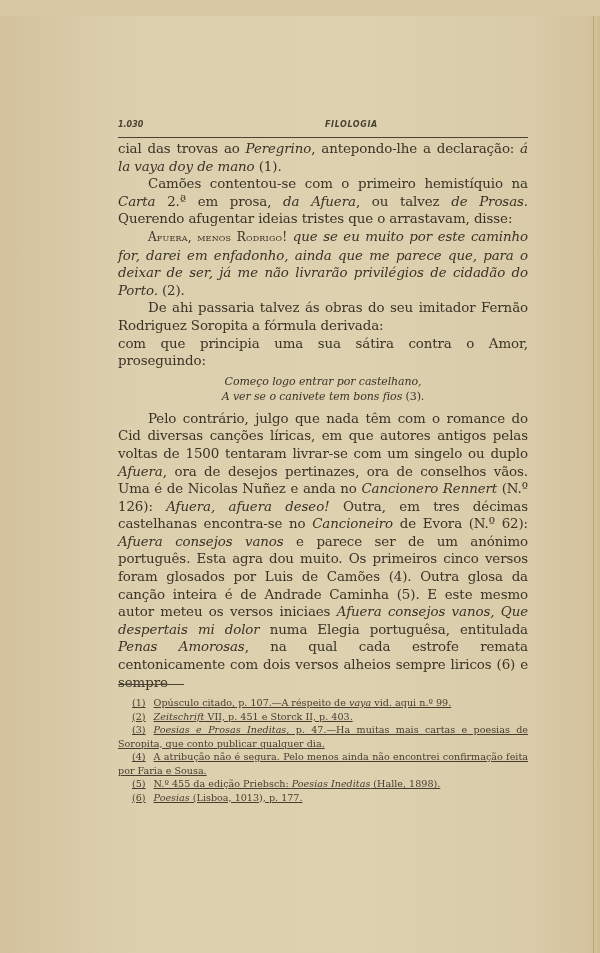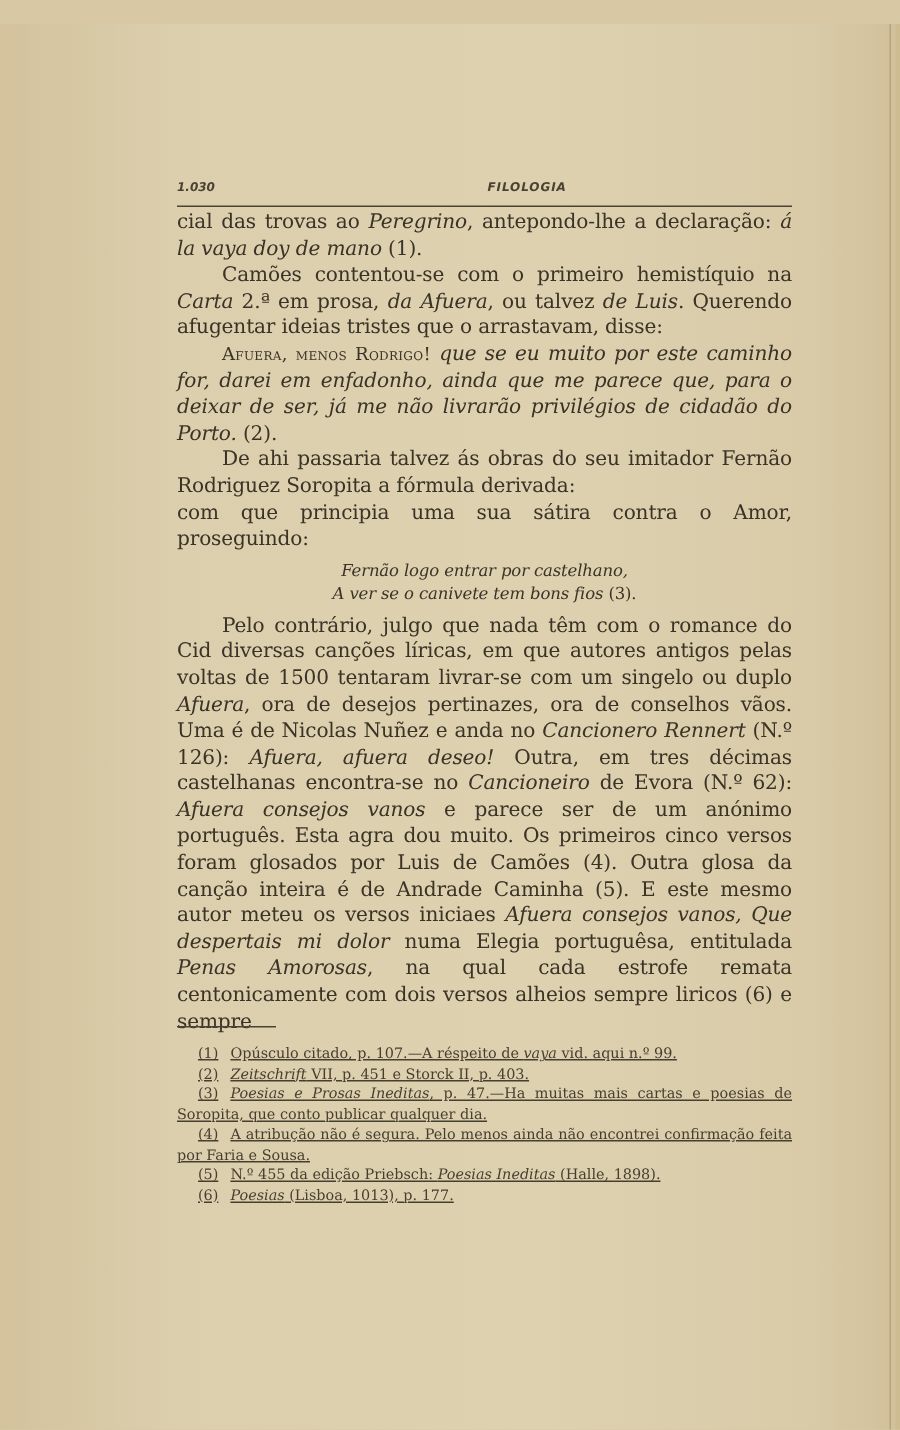--- a/index.html
+++ b/index.html
@@ -152,31 +152,31 @@
 
   <div class="header">
     <span class="folio">1.030</span>
     <span class="running">FILOLOGIA</span>
   </div>
   <div class="header-rule"></div>
 
   <div class="body-text">
     <p><span>cial das trovas ao </span><i>Peregrino</i><span>, antepondo-lhe a declaração: </span><i>á la vaya doy de mano</i><span> (1).</span></p>
 
-    <p class="indent"><span>Camões contentou-se com o primeiro hemistíquio na </span><i>Carta</i><span> 2.ª em prosa, </span><i>da Afuera</i><span>, ou talvez </span><i>de Luis</i><span>. Querendo afugentar ideias tristes que o arrastavam, disse:</span></p>
+    <p class="indent"><span>Camões contentou-se com o primeiro hemistíquio na </span><i>Carta</i><span> 2.ª em prosa, </span><i>da Afuera</i><span>, ou talvez </span><i>de Prosas</i><span>. Querendo afugentar ideias tristes que o arrastavam, disse:</span></p>
 
     <p class="quote-prose"><span class="sc">Afuera, menos Rodrigo!</span><i> que se eu muito por este caminho for, darei em enfadonho, ainda que me parece que, para o deixar de ser, já me não livrarão privilégios de cidadão do Porto.</i><span> (2).</span></p>
 
     <p class="indent"><span>De ahi passaria talvez ás obras do seu imitador Fernão Rodriguez Soropita a fórmula derivada:</span></p>
 
 
     <p><span>com que principia uma sua sátira contra o Amor, proseguindo:</span></p>
 
     <p class="verse-block">
-      <span>Fernão logo entrar por castelhano,</span>
+      <span>Começo logo entrar por castelhano,</span>
       <span><span style="display:inline">A ver se o canivete tem bons fios</span><span class="upright" style="display:inline"> (3).</span></span>
     </p>
 
     <p class="indent"><span>Pelo contrário, julgo que nada têm com o romance do Cid diversas canções líricas, em que autores antigos pelas voltas de 1500 tentaram livrar-se com um singelo ou duplo </span><i>Afuera</i><span>, ora de desejos pertinazes, ora de conselhos vãos. Uma é de Nicolas Nuñez e anda no </span><i>Cancionero Rennert</i><span> (N.º 126): </span><i>Afuera, afuera deseo!</i><span> Outra, em tres décimas castelhanas encontra-se no </span><i>Cancioneiro</i><span> de Evora (N.º 62): </span><i>Afuera consejos vanos</i><span> e parece ser de um anónimo português. Esta agra dou muito. Os primeiros cinco versos foram glosados por Luis de Camões (4). Outra glosa da canção inteira é de Andrade Caminha (5). E este mesmo autor meteu os versos iniciaes </span><i>Afuera consejos vanos, Que despertais mi dolor</i><span> numa Elegia portuguêsa, entitulada </span><i>Penas Amorosas</i><span>, na qual cada estrofe remata centonicamente com dois versos alheios sempre liricos (6) e sempre</span></p>
   </div>
 
   <div class="fn-rule"></div>
 
   <div class="footnotes">
     <p class="fn"><span class="num">(1)</span><span>Opúsculo citado, p. 107.—A réspeito de </span><i>vaya</i><span> vid. aqui n.º 99.</span></p>

